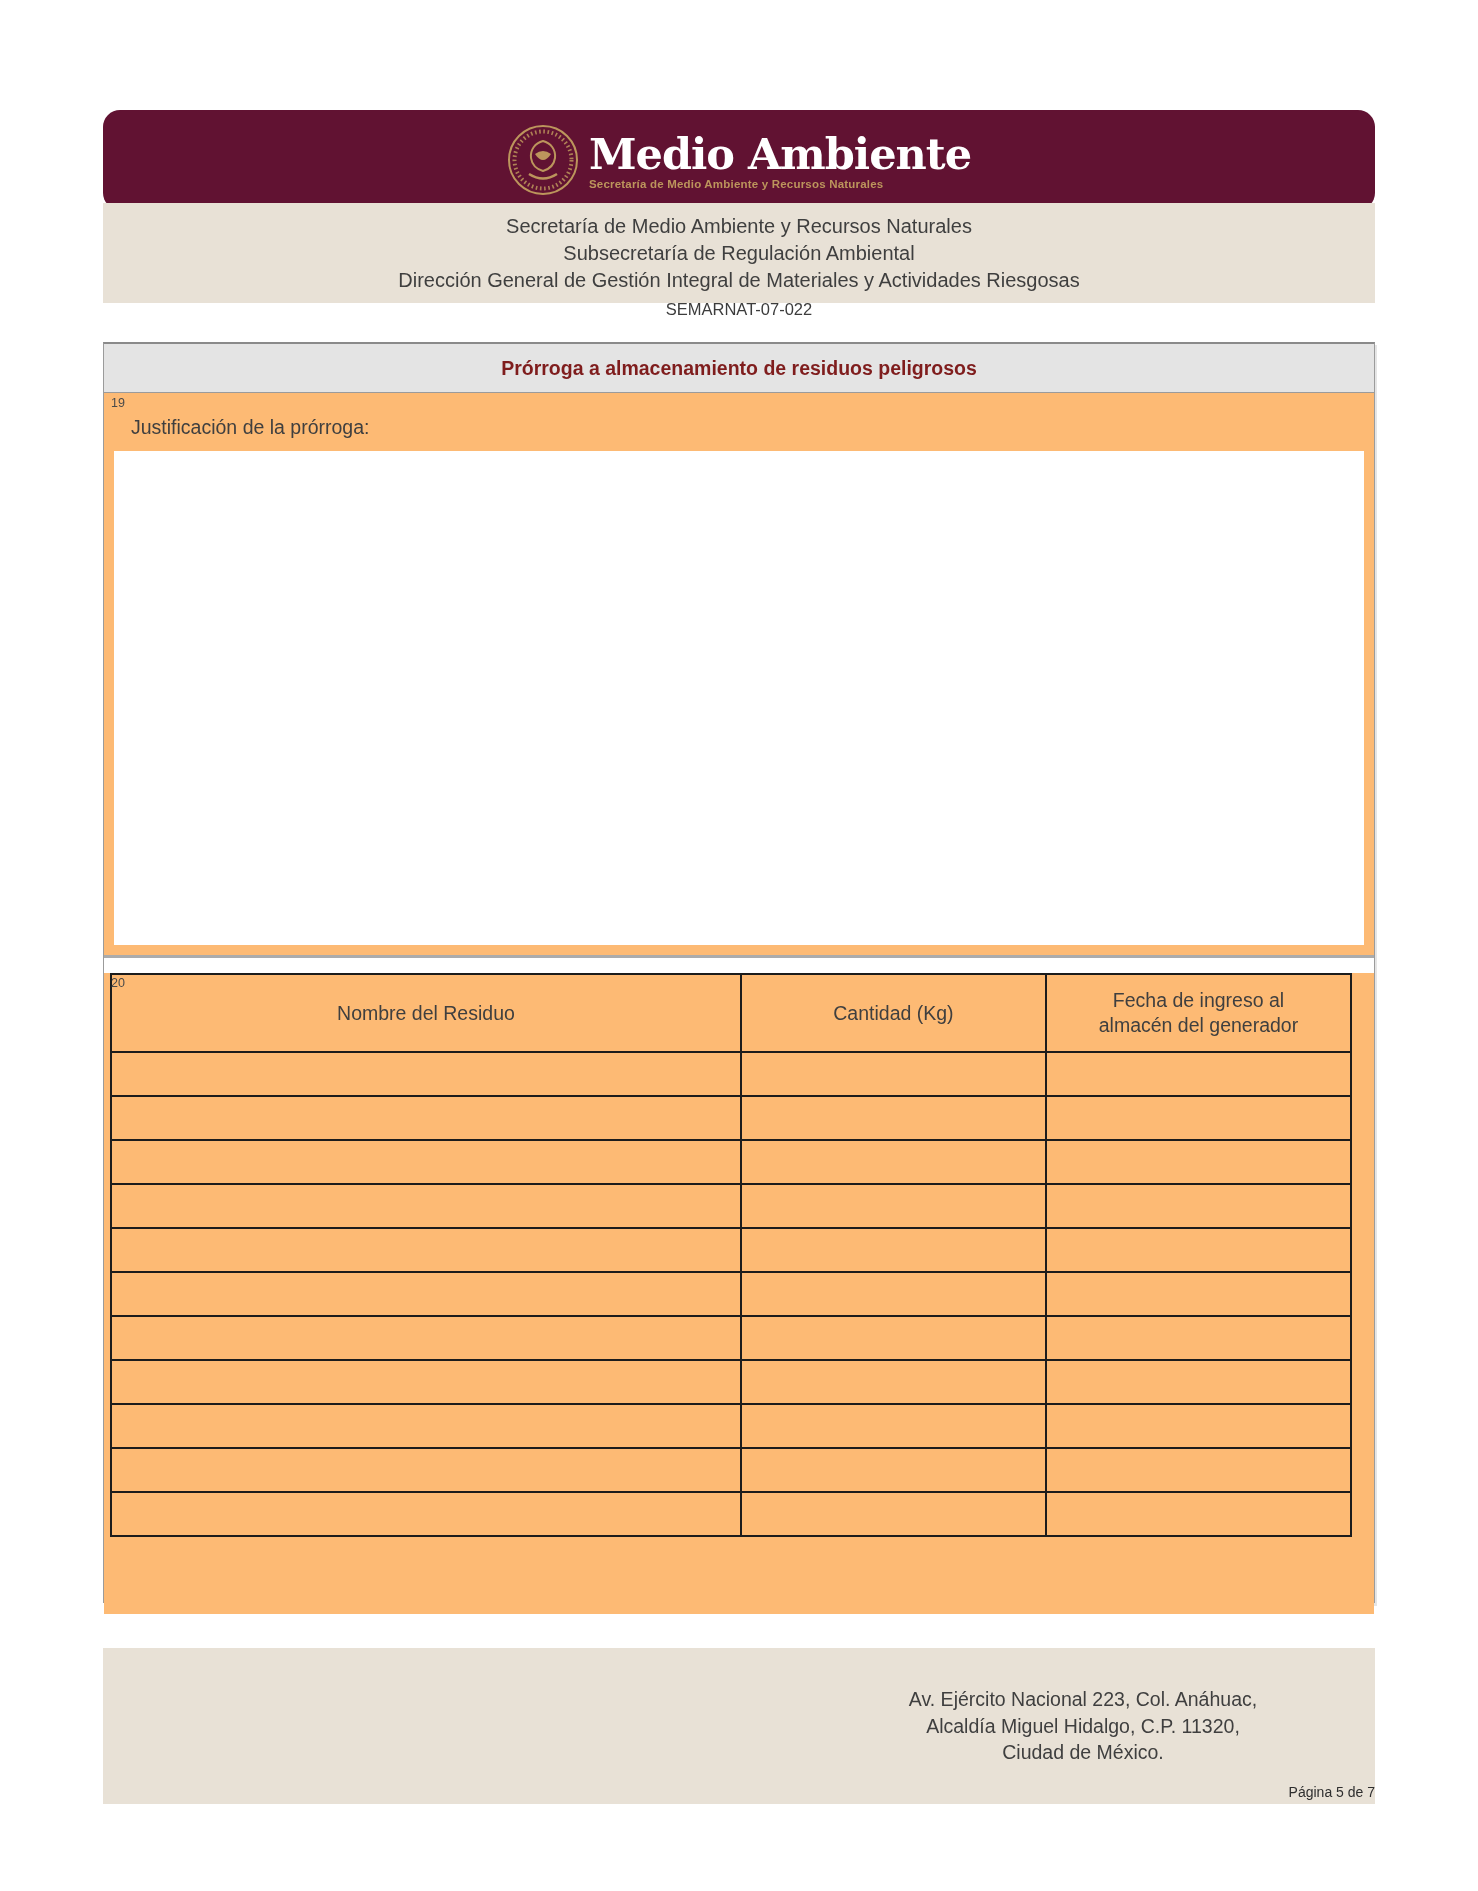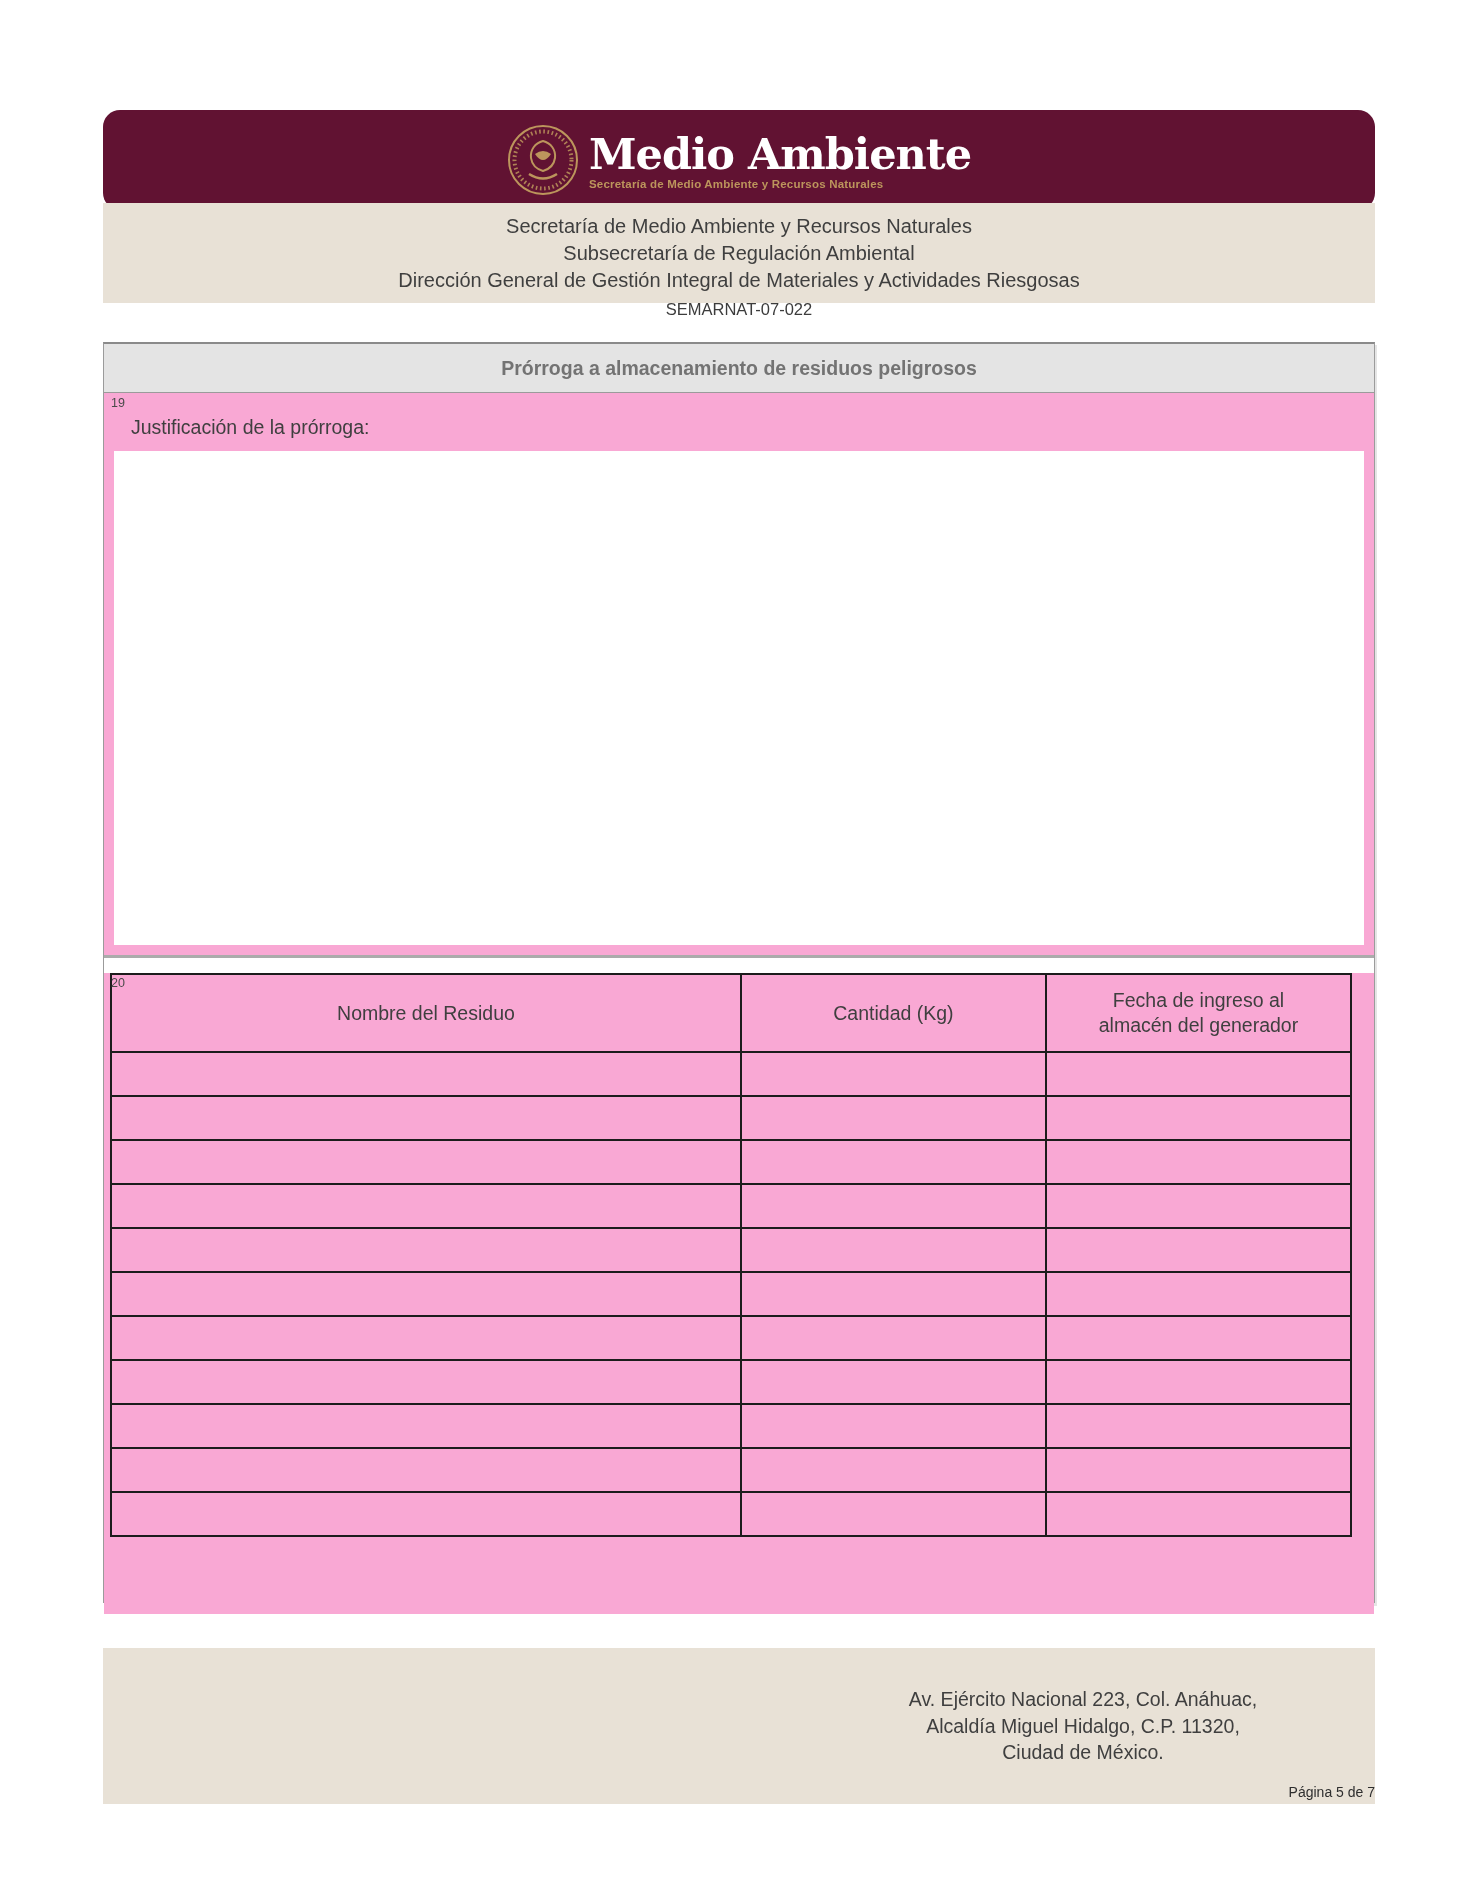--- a/index.html
+++ b/index.html
@@ -59,23 +59,23 @@
     background: #ffffff;
     border: 1px solid #9b9b9b;
     border-top: 2px solid #8a8a8a;
     box-shadow: 2px 3px 0 rgba(0,0,0,0.10);
   }
   .form-title-bar {
     height: 49px;
     background: #e4e4e4;
     border-bottom: 1px solid #9b9b9b;
     display: flex; align-items: center; justify-content: center;
-    font-size: 19.5px; font-weight: bold; color: #737373;
-  }
-  .section { position: relative; background: #f9a8d4; }
+    font-size: 19.5px; font-weight: bold; color: #7f1d1d;
+  }
+  .section { position: relative; background: #fdba74; }
   .sec-19 { height: 565px; border-bottom: 3px solid #ababab; }
   .sec-20 { height: 641px; }
   .sec-num {
     position: absolute; left: 7px; top: 3px;
     font-size: 12.5px; color: #4a4a4a;
   }
   .sec-label {
     padding: 23px 0 0 27px;
     font-size: 19.5px; color: #3f3f3f;
   }

